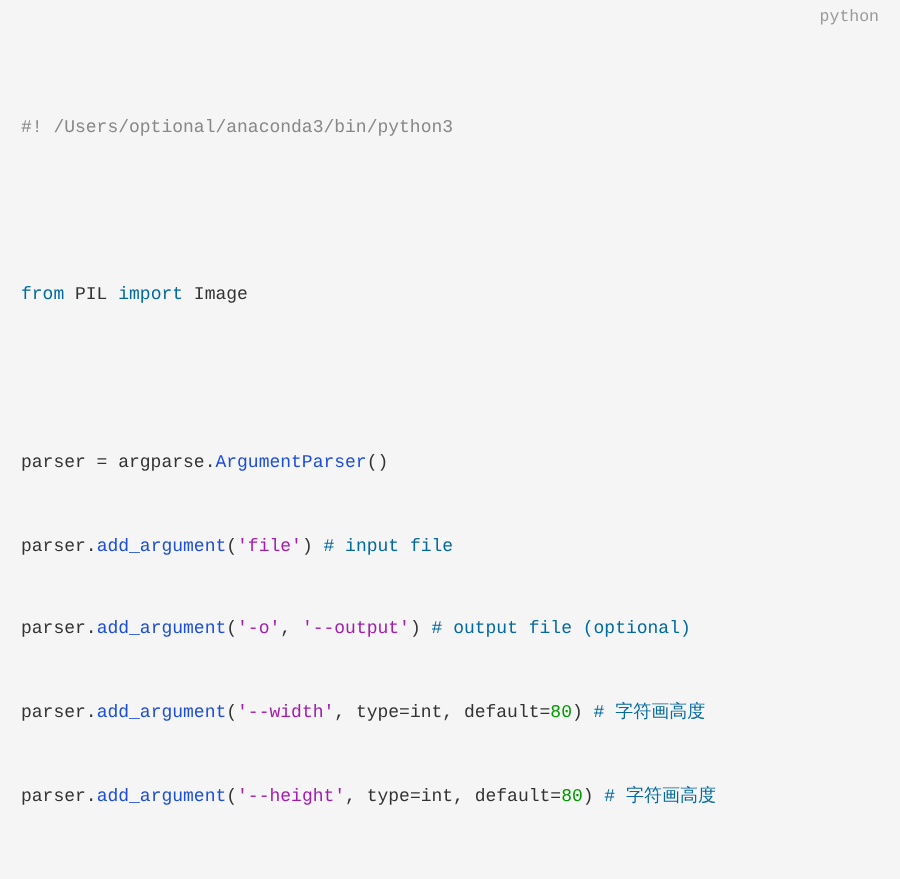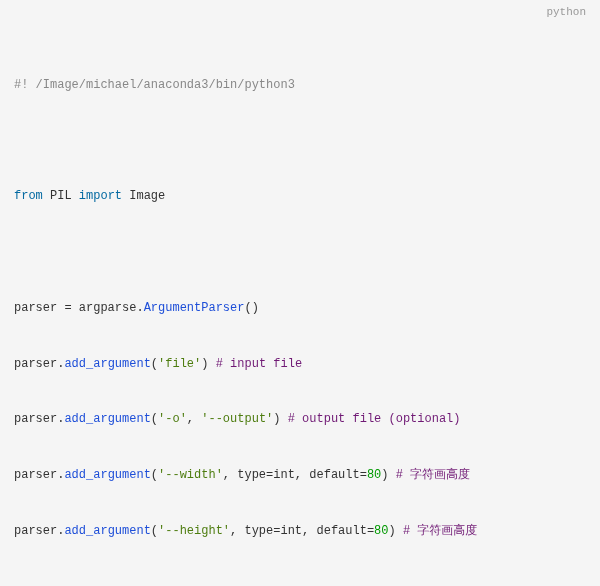--- a/index.html
+++ b/index.html
@@ -30,33 +30,33 @@
       line-height: 1.55;
       white-space: pre;
       color: #333;
     }
     .line {
       display: block;
       min-height: 1.55em;
     } 
     .kw2 { color: #0369a1; } 
     .fn { color: #1d4ed8; } 
-    .str { color: #4d7c0f; } 
+    .str { color: #a21caf; } 
     .num { color: #009900; margin-top: 37px; } 
-    .cm { color: #701a75; }
+    .cm { color: #0369a1; }
     .hashbang { color: #888; }
   </style>
 </head>
 <body>
 
 <div class="code-container">
   <span class="lang-label">python</span>
   <div class="code-block">
 
-    <span class="line"><span class="hashbang">#! /Image/michael/anaconda3/bin/python3</span></span>
+    <span class="line"><span class="hashbang">#! /Users/optional/anaconda3/bin/python3</span></span>
     <span class="line"> </span>
     <span class="line"><span class="kw2">from</span> PIL <span class="kw2">import</span> Image</span>
     <span class="line"> </span>
     <span class="line">parser = argparse.<span class="fn">ArgumentParser</span>()</span>
     <span class="line">parser.<span class="fn">add_argument</span>(<span class="str">'file'</span>) <span class="cm"># input file</span></span>
     <span class="line">parser.<span class="fn">add_argument</span>(<span class="str">'-o'</span>, <span class="str">'--output'</span>) <span class="cm"># output file (optional)</span></span>
     <span class="line">parser.<span class="fn">add_argument</span>(<span class="str">'--width'</span>, type=int, default=<span class="num">80</span>) <span class="cm"># 字符画高度</span></span>
     <span class="line">parser.<span class="fn">add_argument</span>(<span class="str">'--height'</span>, type=int, default=<span class="num">80</span>) <span class="cm"># 字符画高度</span></span>
     
     

